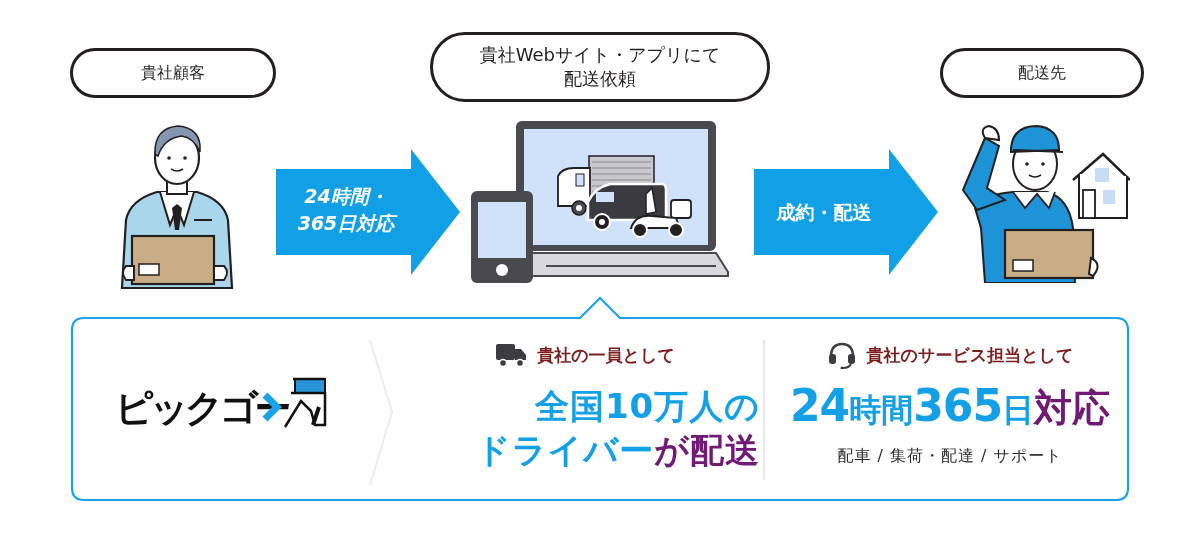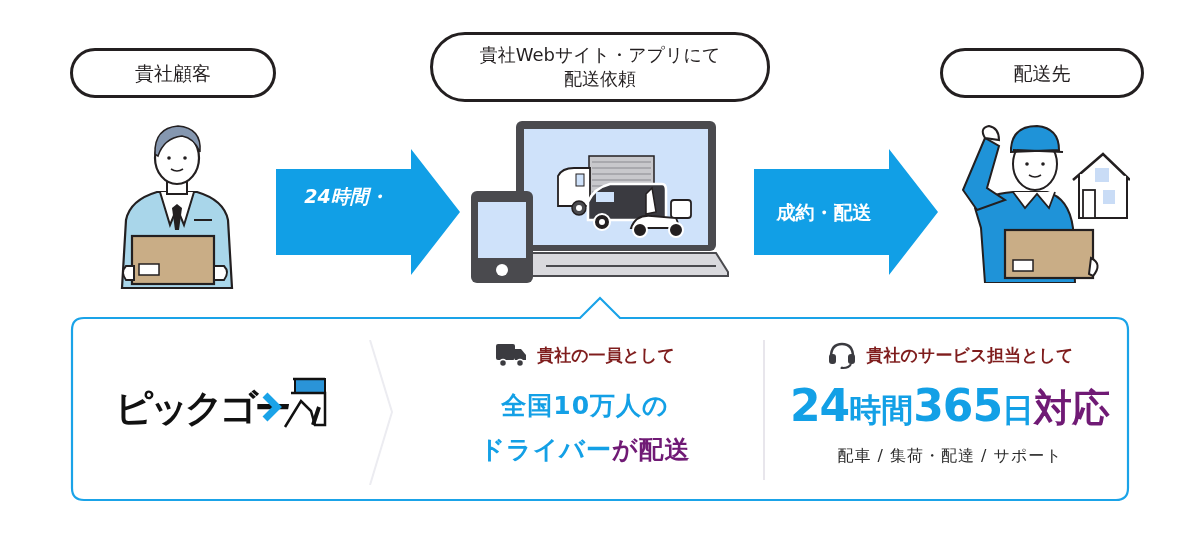--- a/index.html
+++ b/index.html
@@ -6,21 +6,21 @@
   html, body { width: 1200px; height: 540px; background: #ffffff; overflow: hidden; }
   body { position: relative; font-family: "DejaVu Sans", "Liberation Sans", sans-serif; color: #222; }
 
   .pill {
     position: absolute;
     border: 3px solid #231f20;
     border-radius: 40px;
     background: #fff;
     display: flex; align-items: center; justify-content: center;
     text-align: center;
-    font-size: 19px; line-height: 24px; color: #231f20;
+    font-size: 16px; line-height: 24px; color: #231f20;
   }
   #pill-customer { left: 70px; top: 48px; width: 206px; height: 50px; }
   #pill-web { left: 430px; top: 32px; width: 340px; height: 70px; flex-direction: column; font-size: 18px; }
   #pill-dest { left: 940px; top: 48px; width: 204px; height: 50px; }
 
   .arrow { position: absolute; }
   .arrow svg { position: absolute; left: 0; top: 0; }
   .arrow-text {
     position: absolute; color: #fff; font-weight: bold; font-size: 19px; line-height: 27px;
     text-align: center;
@@ -40,21 +40,21 @@
 
   #logo { position: absolute; left: 115px; top: 375px; width: 215px; height: 60px; }
   #chevron-divider { position: absolute; left: 366px; top: 340px; width: 30px; height: 145px; }
 
   .col { position: absolute; text-align: center; }
   #col-driver { left: 410px; top: 340px; width: 350px; }
   #col-support { left: 775px; top: 340px; width: 350px; }
   .col-head { display: flex; align-items: center; justify-content: center; gap: 10px; font-size: 17px; font-weight: bold; color: #7f1d1d; height: 30px; }
   .col-head svg { display: block; }
 
-  #driver-big { margin-top: 14px; font-weight: bold; font-size: 25px; line-height: 44px; letter-spacing: 1px; }
+  #driver-big { margin-top: 14px; font-weight: bold; font-size: 34px; line-height: 44px; letter-spacing: 1px; text-align: right; }
   .blue { color: #13a0e6; }
   .dark { color: #701a75; }
 
   #support-big { margin-top: 10px; font-weight: bold; line-height: 52px; color: #13a0e6; white-space: nowrap; }
   #support-big .num { font-size: 44px; letter-spacing: -1px; }
   #support-big .kanji { font-size: 32px; margin-top: 39px; }
   #support-big .dark { font-size: 38px; }
   #support-sub { margin-top: 4px; font-size: 16px; color: #2b2b2b; letter-spacing: 1px; }
 
   #col-divider { position: absolute; left: 763px; top: 340px; width: 2px; height: 140px; background: #e8e6ec; }
@@ -97,20 +97,21 @@
     <path d="M112 146 Q118 152 112 160 L102 160 L102 146 Z" fill="#fff" stroke="#231f20" stroke-width="2"></path>
   </svg>
 </div>
 
 <div id="arrow-1" class="arrow">
   <svg width="184" height="126" viewBox="0 0 184 126">
     <polygon points="0,20 135,20 135,0 184,63 135,126 135,106 0,106" fill="#119fe6"></polygon>
   </svg>
   <div class="arrow-text">
     <div>24時間・</div>
+    <div>365日対応</div>
   </div>
 </div>
 
 <div id="devices-illus" class="illus">
   <svg width="266" height="170" viewBox="0 0 266 170">
 
     <rect x="50" y="5" width="200" height="130" rx="6" fill="#4a4a4e"></rect>
     <rect x="58" y="13" width="184" height="116" fill="#cfe2fa"></rect>
 
     <path d="M40 137 L250 137 L262 156 L262 160 L40 160 Z" fill="#d9d9dd" stroke="#4a4a4e" stroke-width="2"></path>

